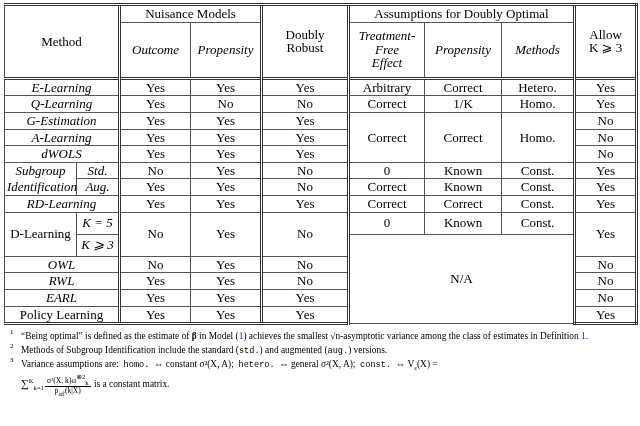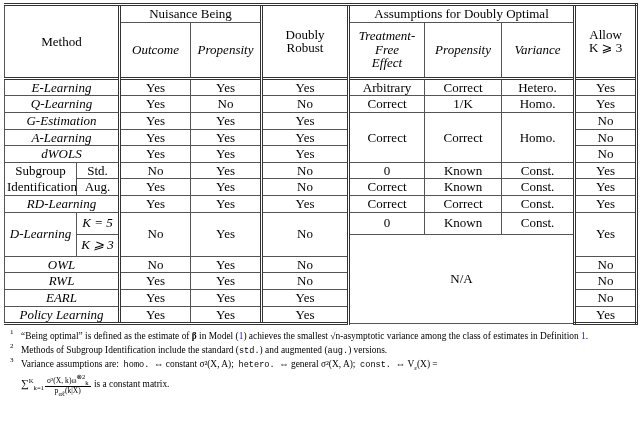--- a/index.html
+++ b/index.html
@@ -56,25 +56,25 @@
     font-size: 9.5px;
     line-height: 1.5;
   }
   .method-name {
     font-style: italic;
     font-size: 13px;
     white-space: nowrap;
     margin-left: 8px;
   }
   .method-name-sm {
-    font-style: italic;
     font-size: 10.5px;
     white-space: nowrap;
   }
   .sub-lbl {
+    font-style: italic;
     font-size: 10px;
     white-space: nowrap;
   }
   .sub-lbl-k {
     font-style: italic;
     font-size: 8.5px;
     white-space: nowrap;
   }
   .val { font-size: 13px; }
   .val-na { font-size: 14px; }
@@ -132,42 +132,42 @@
       <col style="width:87px">
       <col style="width:76px">
       <col style="width:77px">
       <col style="width:73px">
       <col style="width:62px">
     </colgroup>
 
     <tbody>
         <tr>
       <td class="dtop hdr-bold" rowspan="2" colspan="2">Method</td>
-      <td class="dtop dleft hdr-bold" colspan="2">Nuisance Being</td>
+      <td class="dtop dleft hdr-bold" colspan="2">Nuisance Models</td>
       <td class="dtop dleft hdr-bold" rowspan="2">
         <span>Doubly</span><br>
         <span>Robust</span>
       </td>
       <td class="dtop dleft hdr-bold" colspan="3">Assumptions for Doubly Optimal</td>
       <td class="dtop dleft dright hdr-bold" rowspan="2">
         <span>Allow</span><br>
         <span class="mi">K ⩾ 3</span>
       </td>
     </tr>
 
     <tr style="height:56px">
       <td class="dleft hdr-ital">Outcome</td>
       <td class="hdr-ital">Propensity</td>
       <td class="dleft hdr-ital-sm">
         <span>Treatment-</span><br>
         <span>Free</span><br>
         <span>Effect</span>
       </td>
       <td class="hdr-ital">Propensity</td>
-      <td class="hdr-ital">Variance</td>
+      <td class="hdr-ital">Methods</td>
     </tr>
 
     <tr>
       <td class="dtop method-name" colspan="2">E-Learning</td>
       <td class="dtop dleft val">Yes</td>
       <td class="dtop val">Yes</td>
       <td class="dtop dleft val">Yes</td>
       <td class="dtop dleft val">Arbitrary</td>
       <td class="dtop val">Correct</td>
       <td class="dtop val">Hetero.</td>

